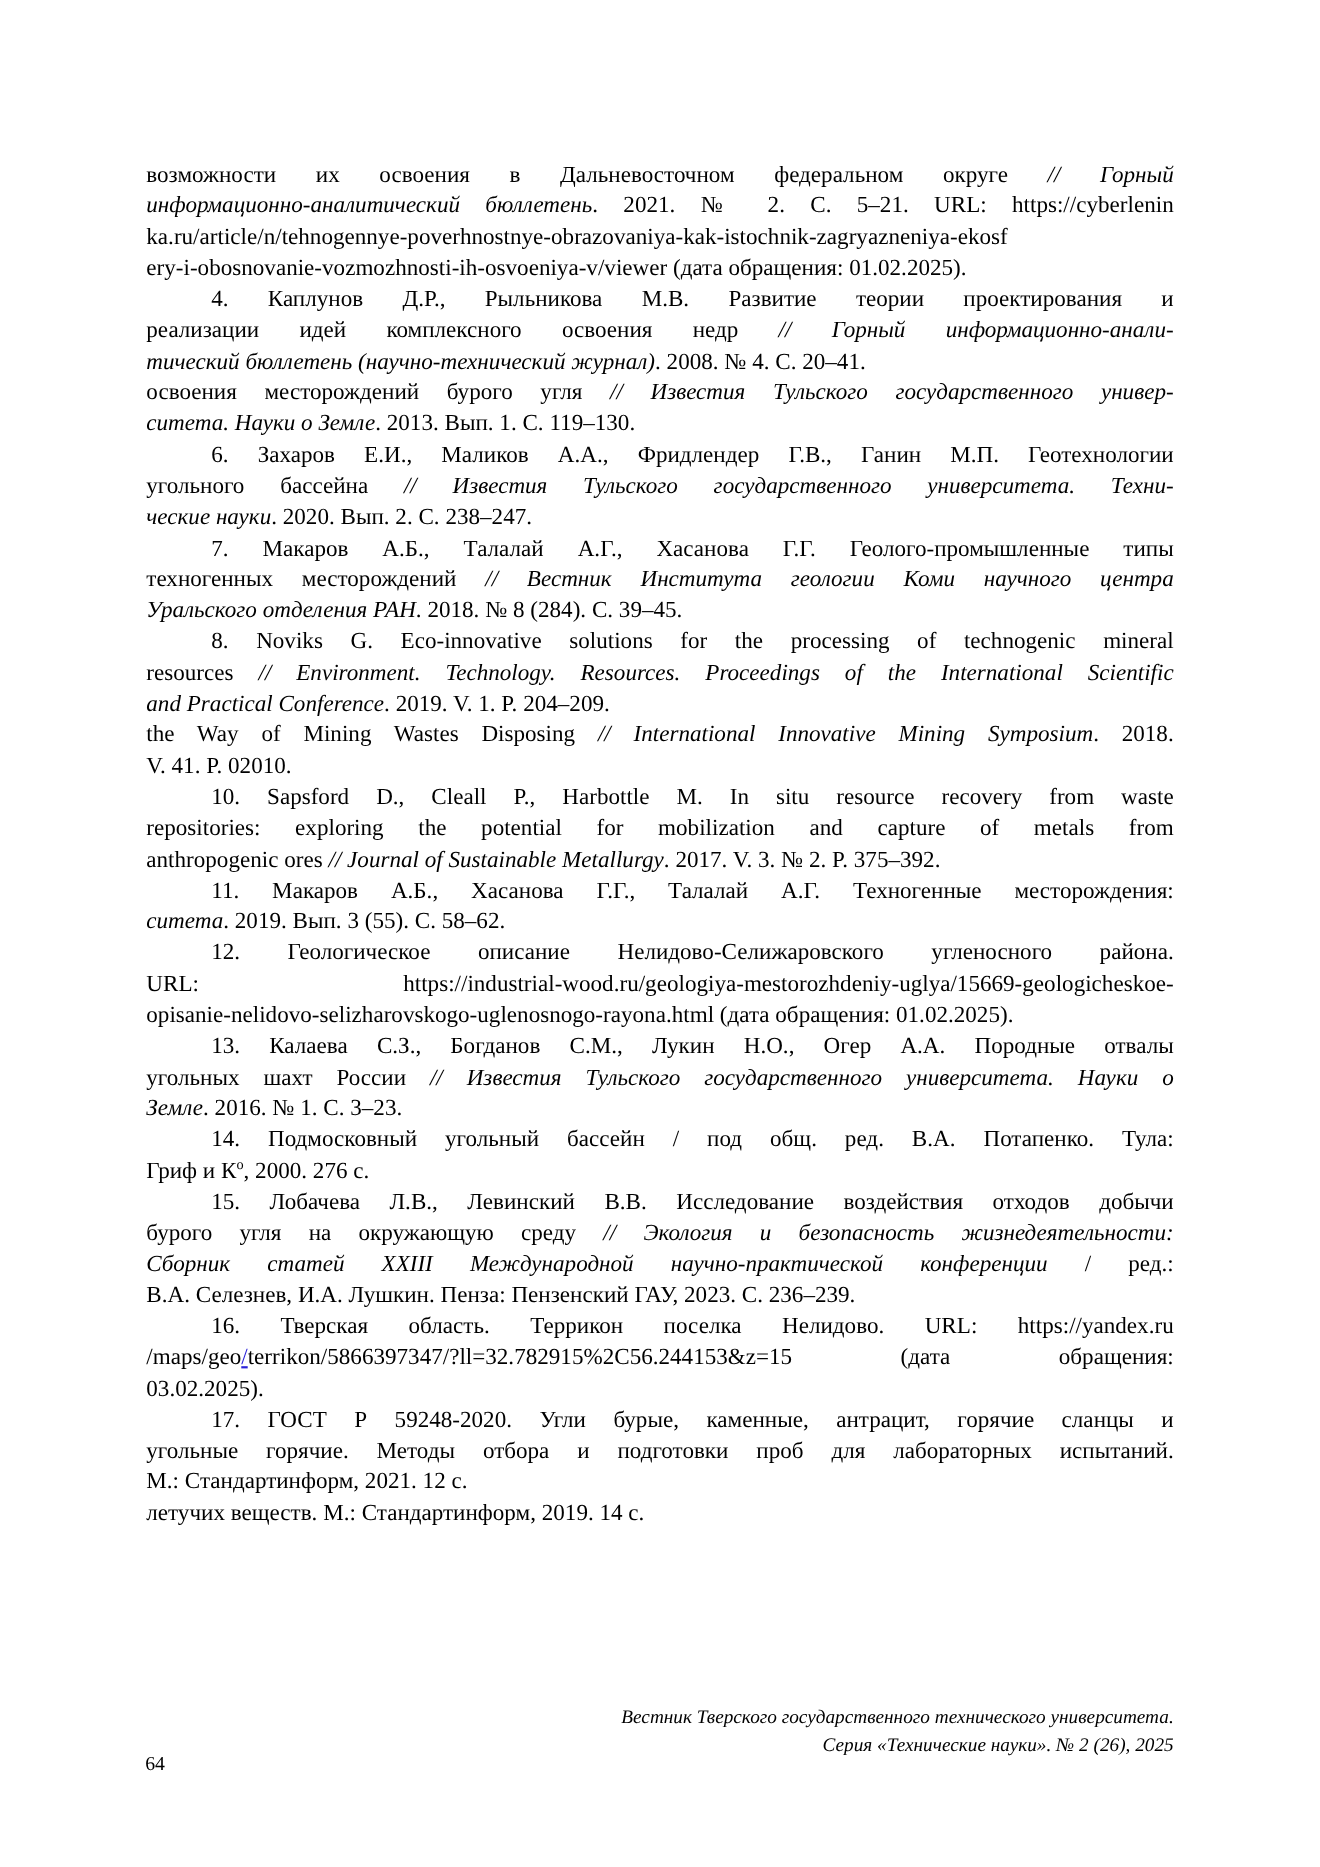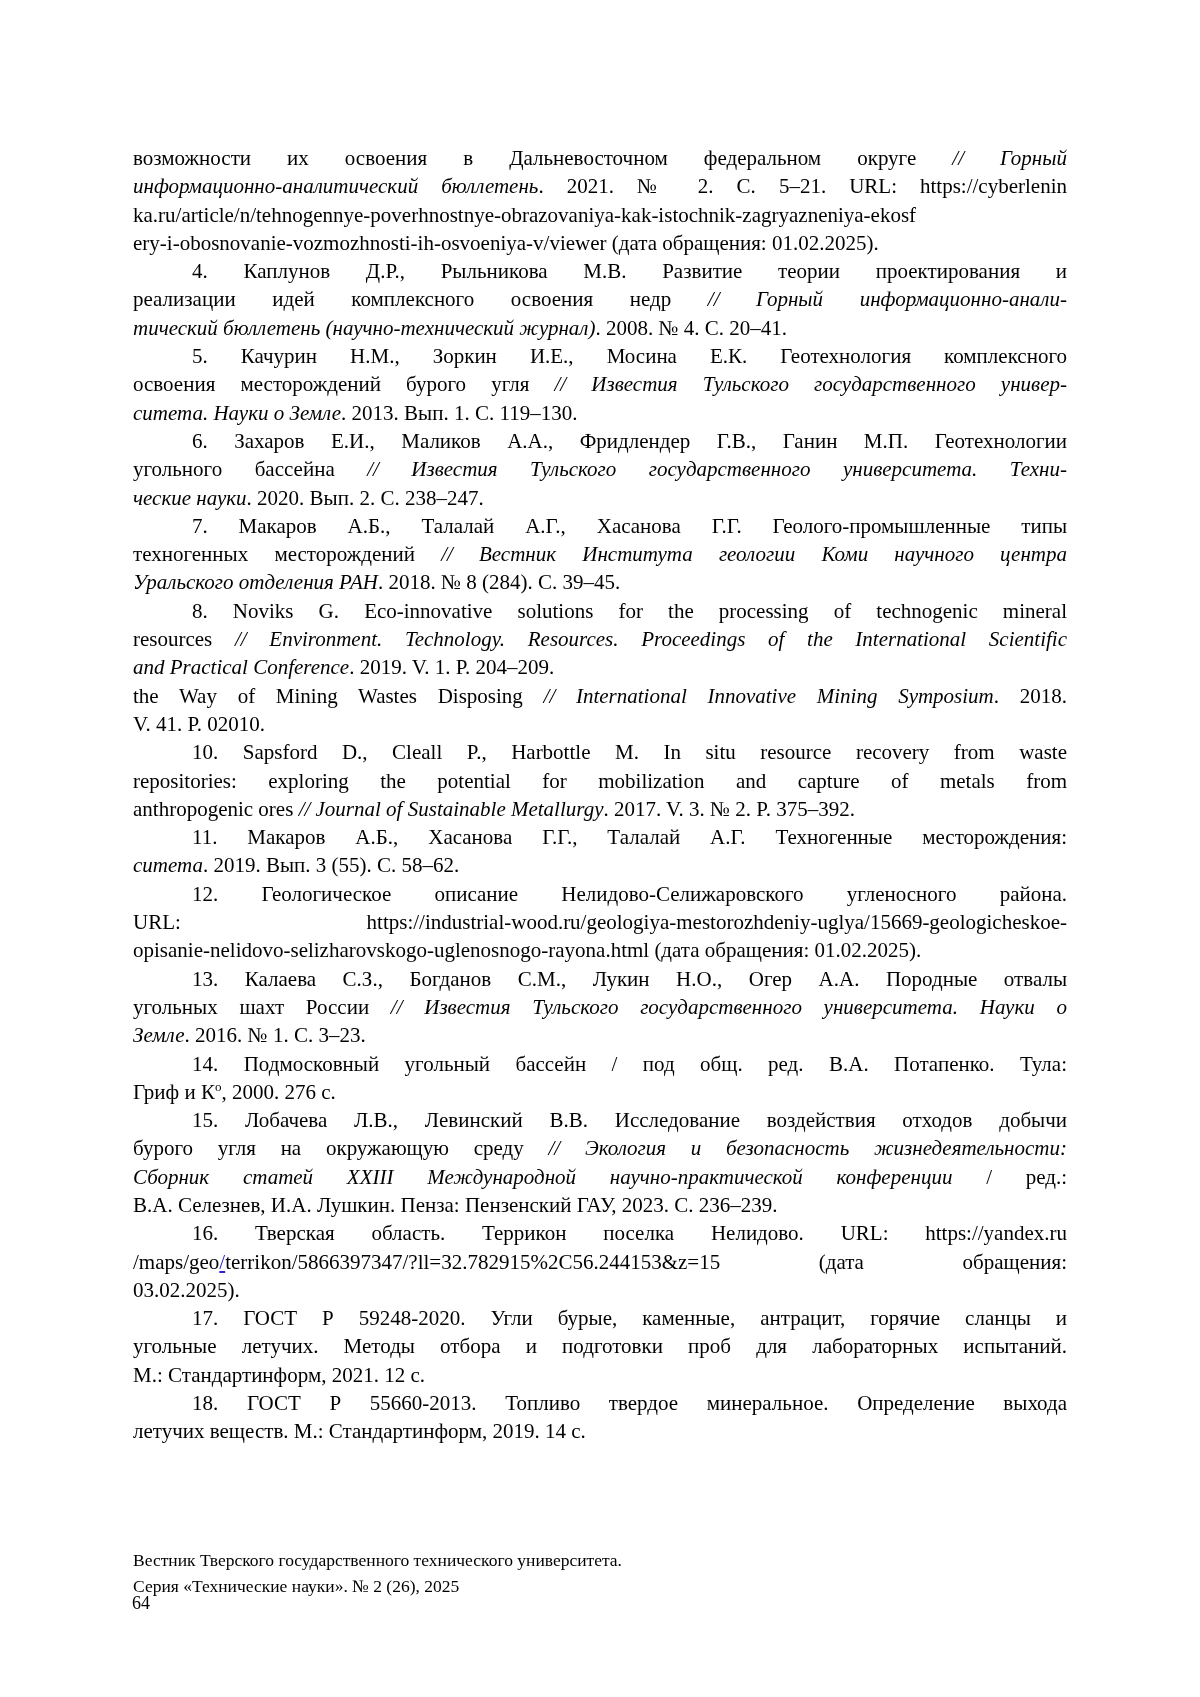--- a/index.html
+++ b/index.html
@@ -25,21 +25,22 @@
   }
   .line.para-end { text-align-last: left; }
   .line.indented { text-indent: 59px; }
   .i { font-style: italic; }
   .sup { font-size: 13px; vertical-align: super; line-height: 0; }
   .link { color: #2b22d9; text-decoration: underline; }
   .footer {
     position: absolute;
     left: 133px; top: 1548px;
     width: 934px;
-    text-align: left;
+    text-align: right;
+    font-style: italic;
     font-size: 17.5px;
     line-height: 25.5px;
   }
   .page-num {
     position: absolute;
     left: 132px; top: 1588px;
     font-size: 18px;
     line-height: 30px;
   }
 </style>
@@ -52,21 +53,20 @@
       <div class="line"><span class="i">информационно-аналитический бюллетень</span><span>. 2021. № 2. С. 5–21. URL: https://cyberlenin</span></div>
       <div class="line"><span>ka.ru/article/n/tehnogennye-poverhnostnye-obrazovaniya-kak-istochnik-zagryazneniya-ekosf</span></div>
       <div class="line para-end"><span>ery-i-obosnovanie-vozmozhnosti-ih-osvoeniya-v/viewer (дата обращения: 01.02.2025).</span></div>
     </div>
     <div class="para">
       <div class="line indented"><span>4. Каплунов Д.Р., Рыльникова М.В. Развитие теории проектирования и</span></div>
       <div class="line"><span>реализации идей комплексного освоения недр </span><span class="i">// Горный информационно-анали-</span></div>
       <div class="line para-end"><span class="i">тический бюллетень (научно-технический журнал)</span><span>. 2008. № 4. С. 20–41.</span></div>
     </div>
     <div class="para">
-      <div class="line indented"><span>5. Качурин Н.М., Зоркин И.Е., Мосина Е.К. Геотехнология комплексного</span></div>
       <div class="line"><span>освоения месторождений бурого угля </span><span class="i">// Известия Тульского государственного универ-</span></div>
       <div class="line para-end"><span class="i">ситета. Науки о Земле</span><span>. 2013. Вып. 1. С. 119–130.</span></div>
     </div>
     <div class="para">
       <div class="line indented"><span>6. Захаров Е.И., Маликов А.А., Фридлендер Г.В., Ганин М.П. Геотехнологии</span></div>
       <div class="line"><span>угольного бассейна </span><span class="i">// Известия Тульского государственного университета. Техни-</span></div>
       <div class="line para-end"><span class="i">ческие науки</span><span>. 2020. Вып. 2. С. 238–247.</span></div>
     </div>
     <div class="para">
       <div class="line indented"><span>7. Макаров А.Б., Талалай А.Г., Хасанова Г.Г. Геолого-промышленные типы</span></div>
@@ -111,25 +111,24 @@
       <div class="line"><span class="i">Сборник статей XXIII Международной научно-практической конференции</span><span> / ред.:</span></div>
       <div class="line para-end"><span>В.А. Селезнев, И.А. Лушкин. Пенза: Пензенский ГАУ, 2023. С. 236–239.</span></div>
     </div>
     <div class="para">
       <div class="line indented"><span>16. Тверская область. Террикон поселка Нелидово. URL: https://yandex.ru</span></div>
       <div class="line"><span>/maps/geo</span><span class="link">/</span><span>terrikon/5866397347/?ll=32.782915%2C56.244153&amp;z=15 (дата обращения:</span></div>
       <div class="line para-end"><span>03.02.2025).</span></div>
     </div>
     <div class="para">
       <div class="line indented"><span>17. ГОСТ Р 59248-2020. Угли бурые, каменные, антрацит, горячие сланцы и</span></div>
-      <div class="line"><span>угольные летучих. Методы отбора и подготовки проб для лабораторных испытаний.</span></div>
+      <div class="line"><span>угольные горячие. Методы отбора и подготовки проб для лабораторных испытаний.</span></div>
       <div class="line para-end"><span>М.: Стандартинформ, 2021. 12 с.</span></div>
     </div>
     <div class="para">
-      <div class="line indented"><span>18. ГОСТ Р 55660-2013. Топливо твердое минеральное. Определение выхода</span></div>
       <div class="line para-end"><span>летучих веществ. М.: Стандартинформ, 2019. 14 с.</span></div>
     </div>
   </div>
 
 <div class="footer">
   <div>Вестник Тверского государственного технического университета.</div>
   <div>Серия «Технические науки». № 2 (26), 2025</div>
 </div>
 
 <div class="page-num">64</div>

